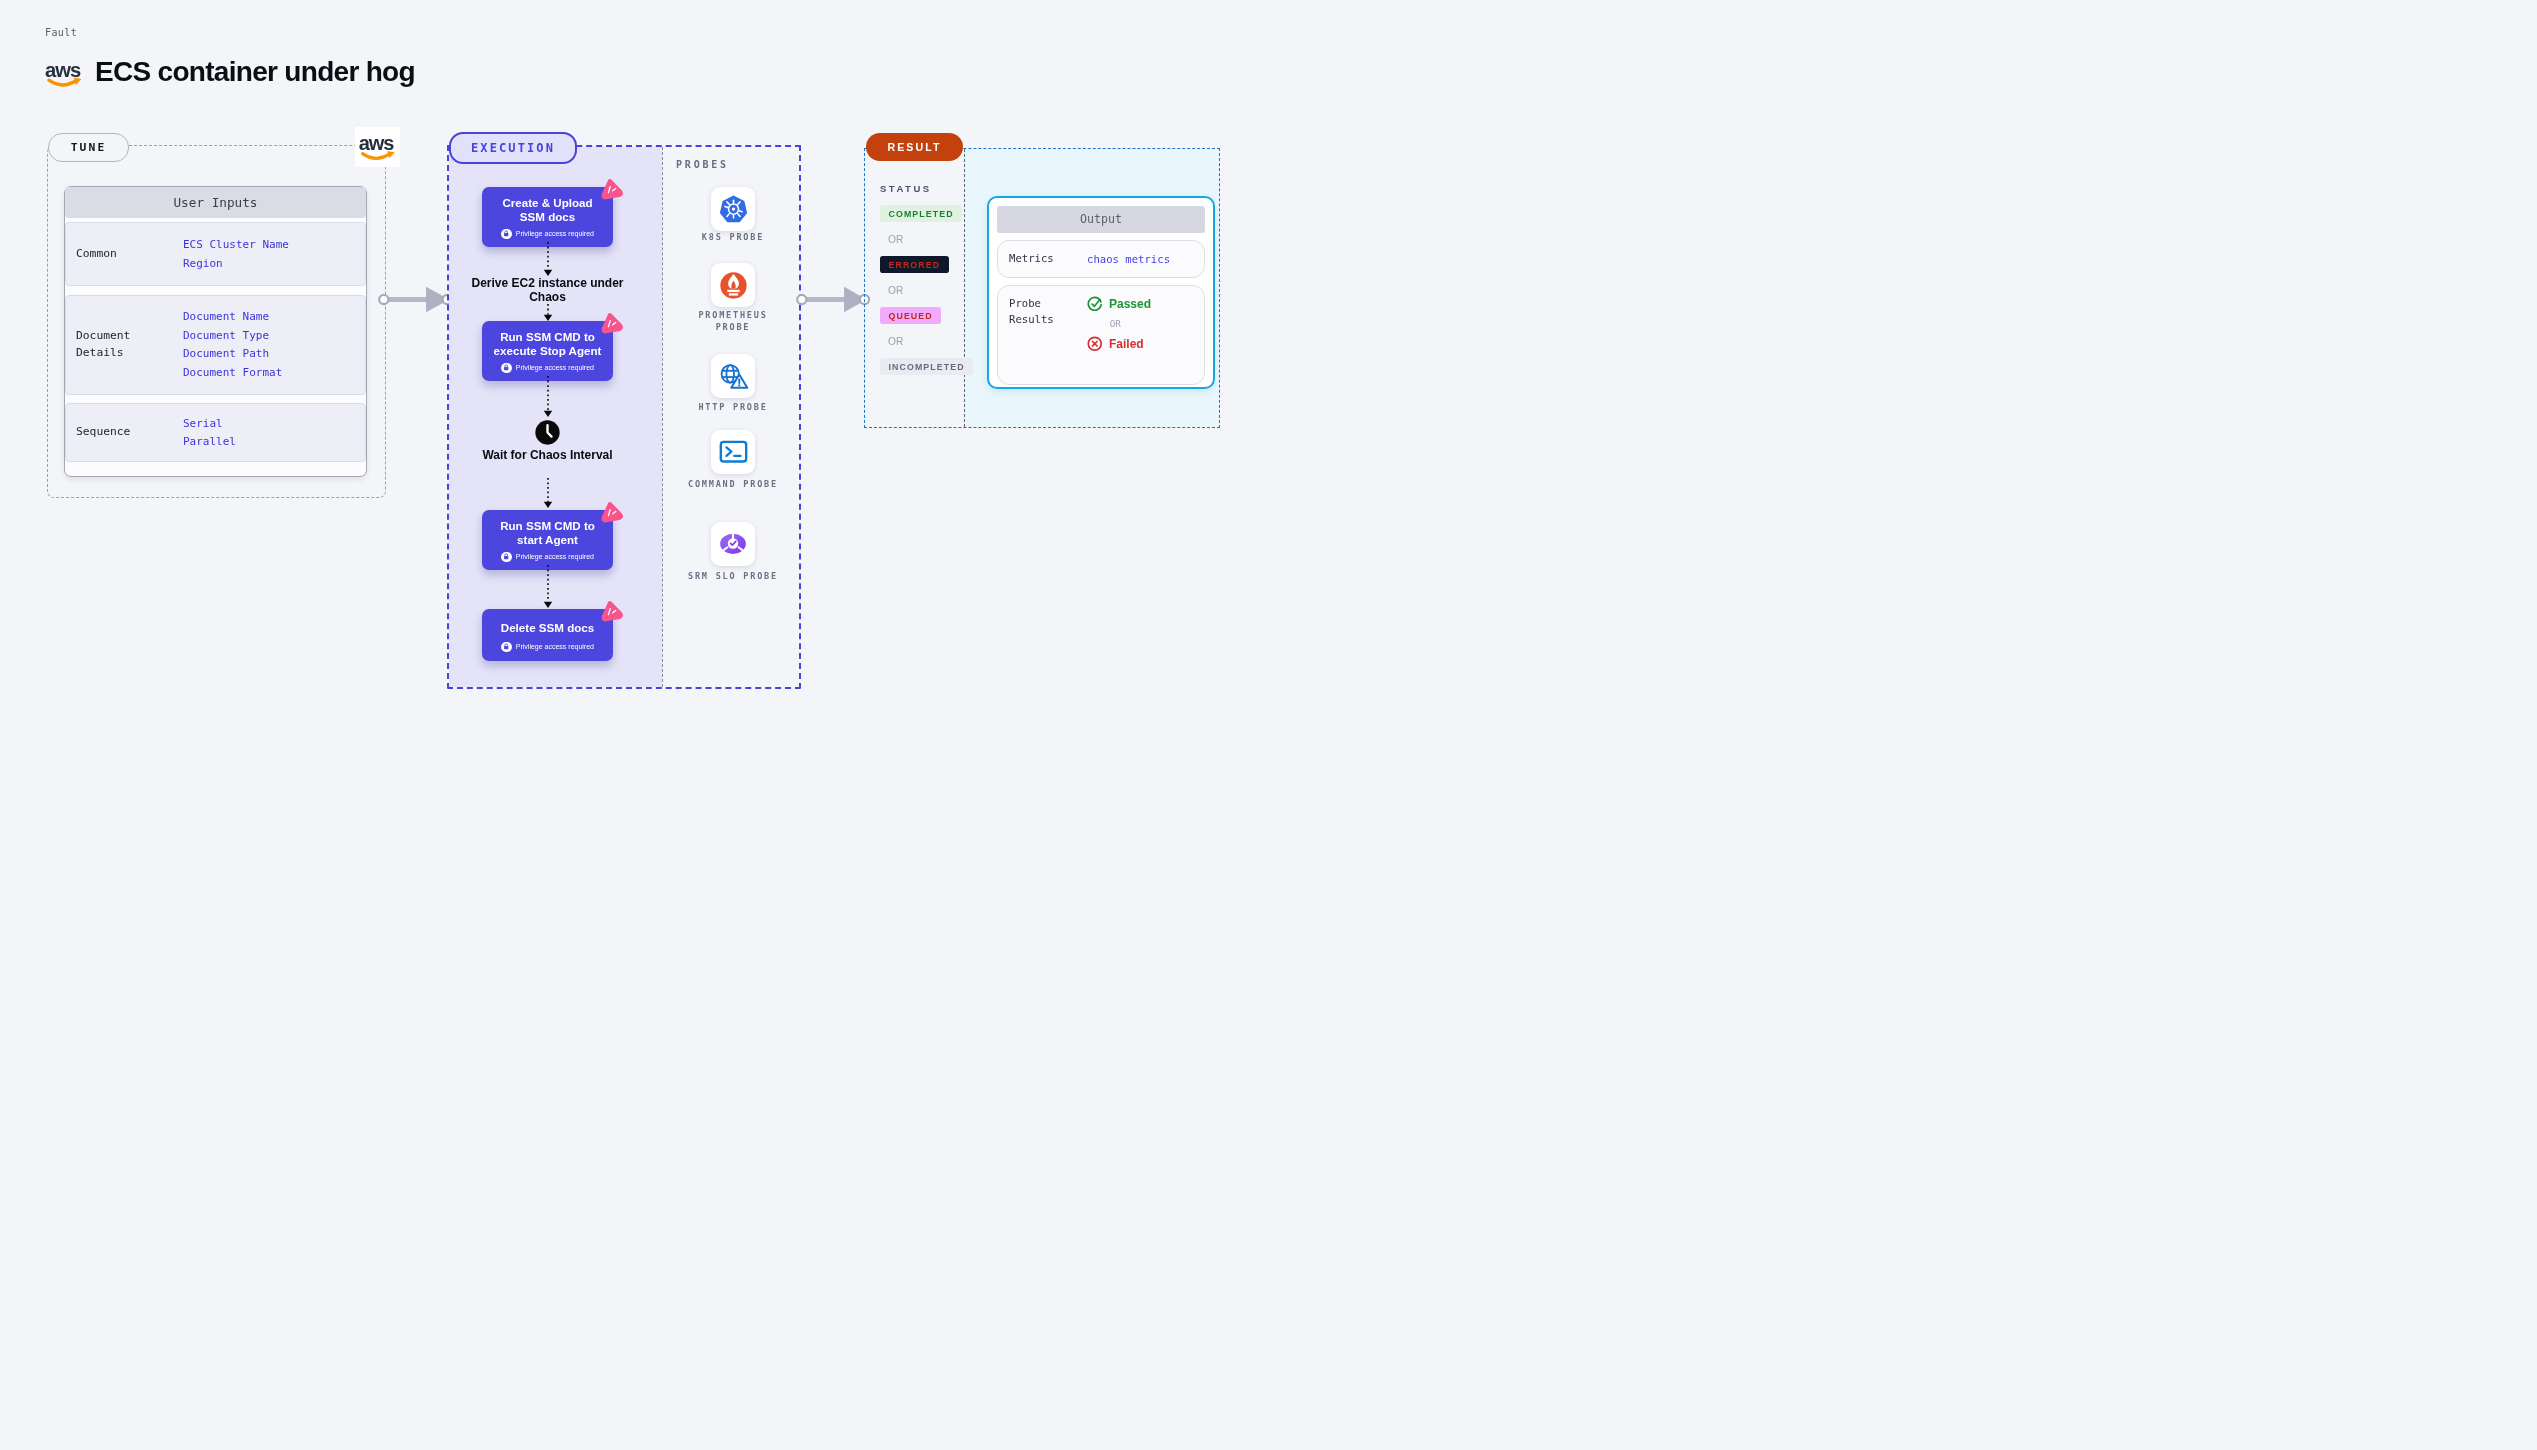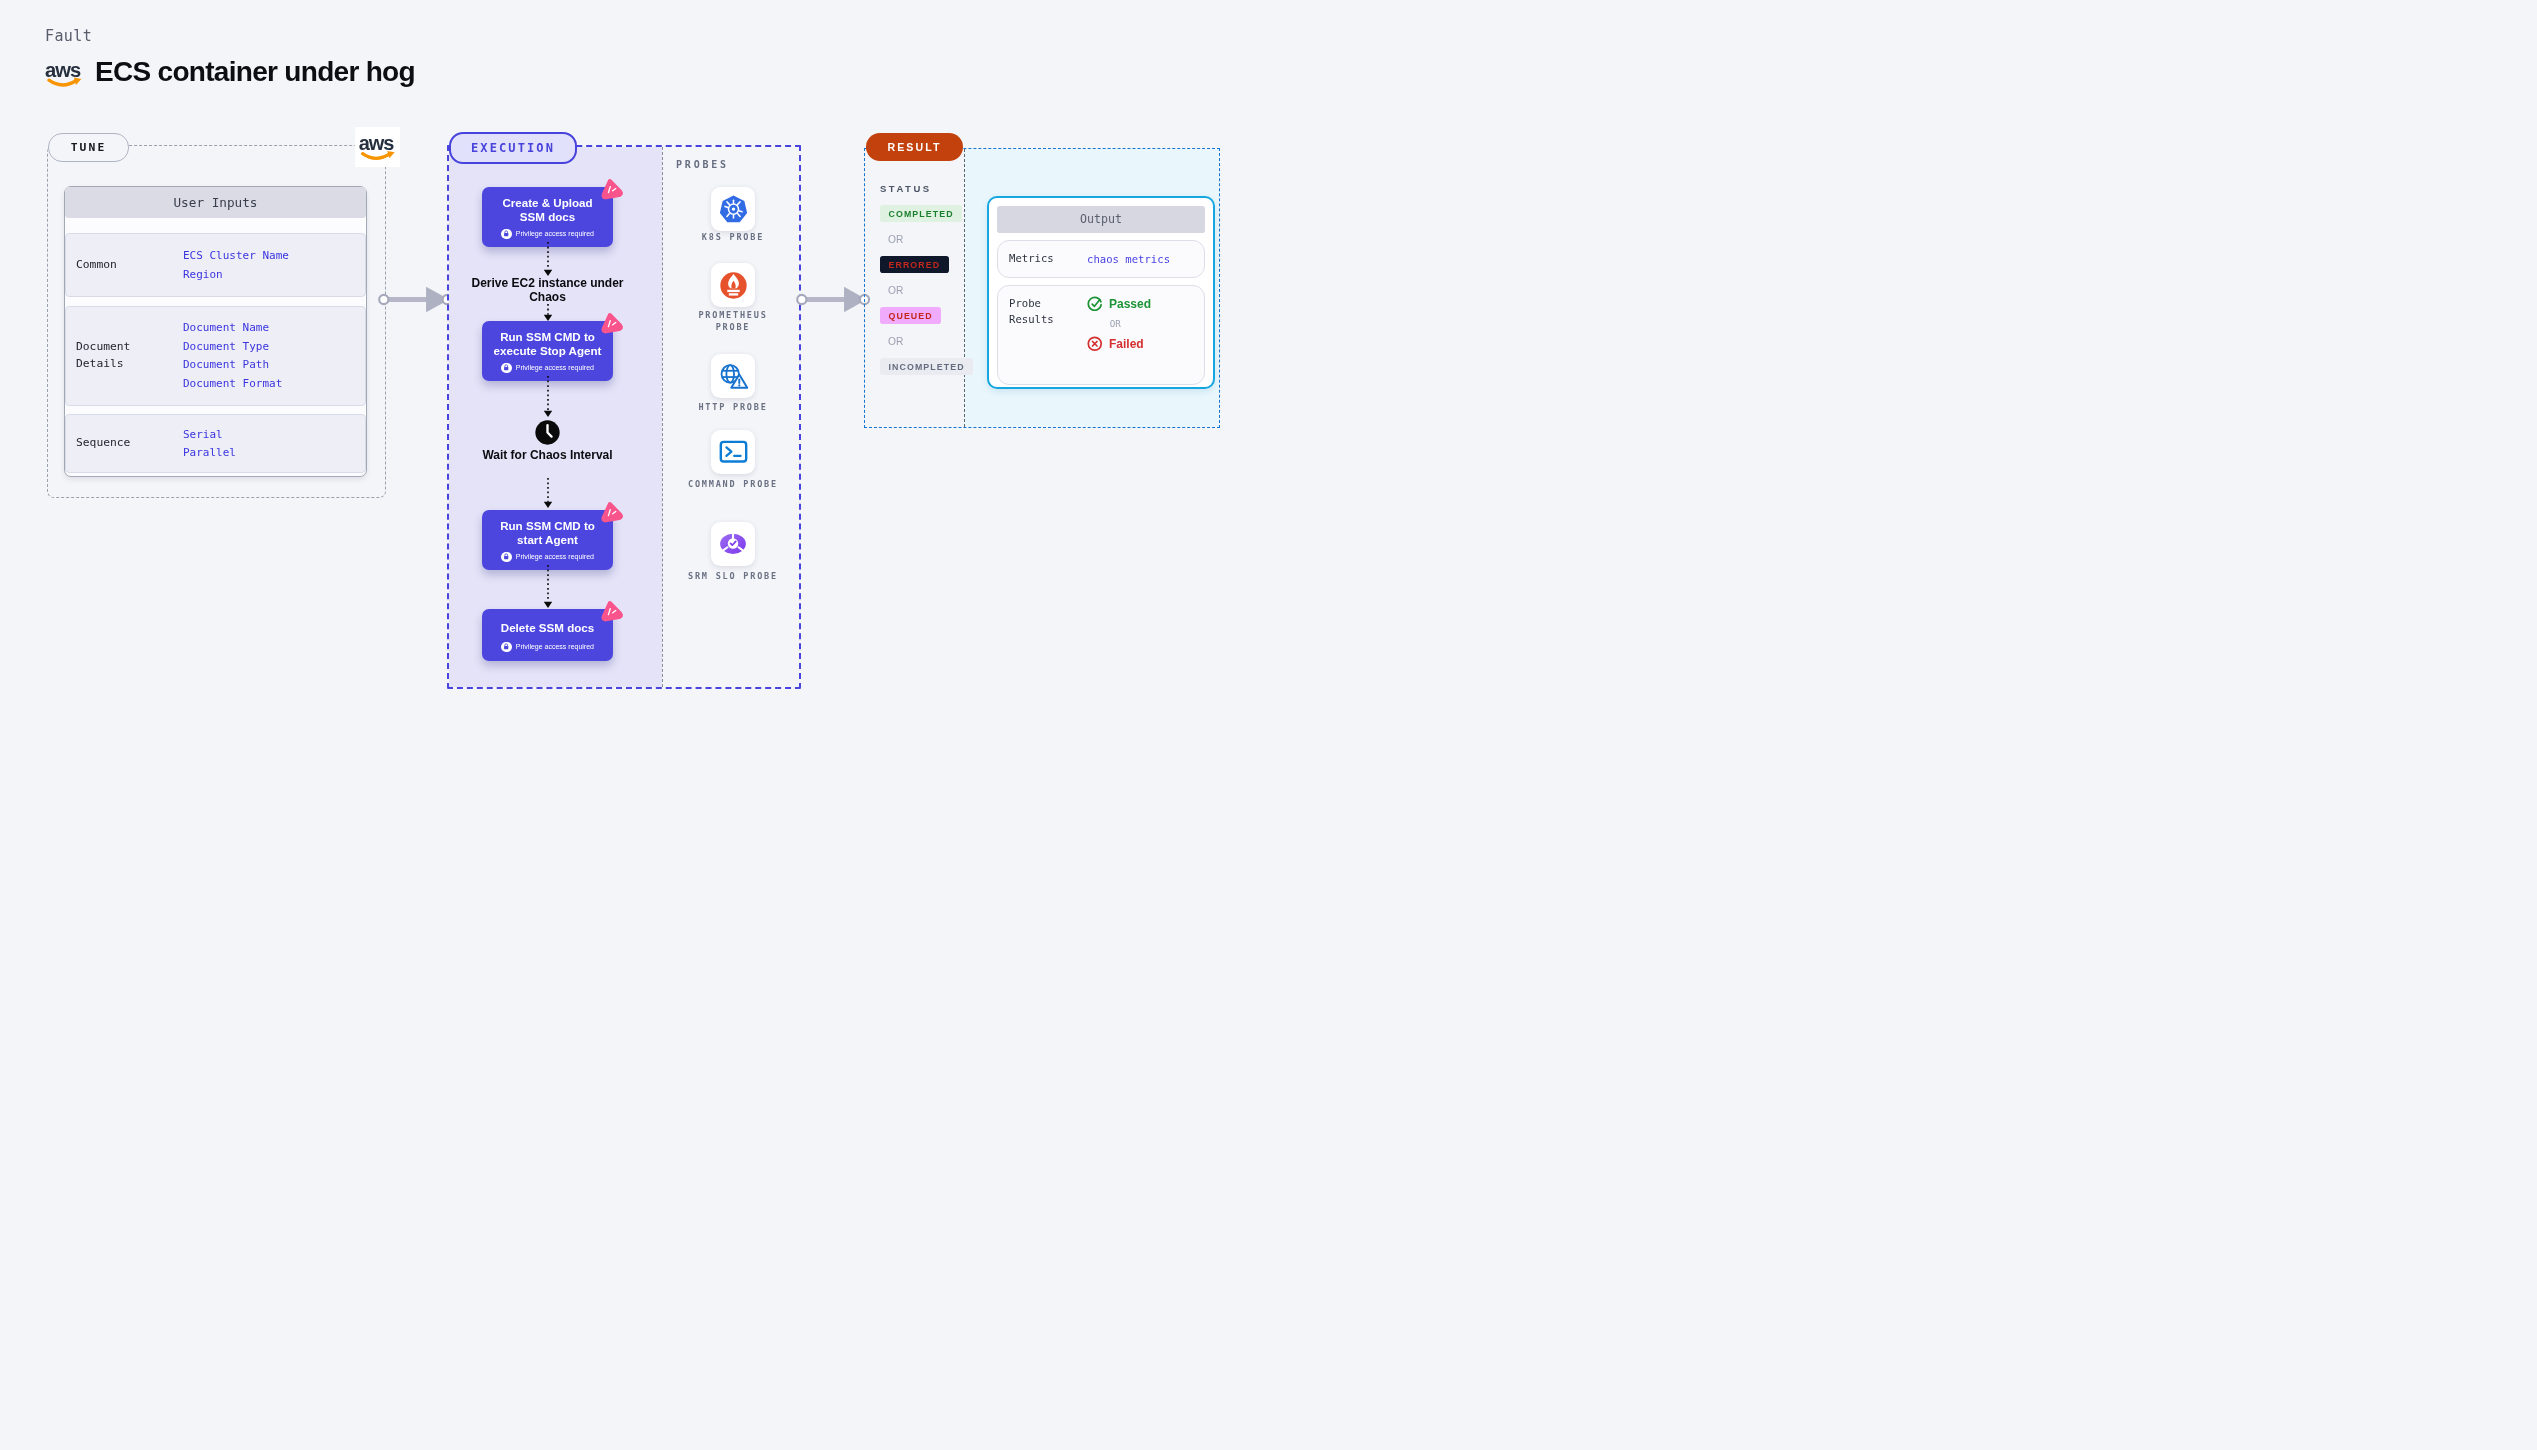--- a/index.html
+++ b/index.html
@@ -2,21 +2,21 @@
 <html style="font-size:11.3px"><head>
 <meta charset="utf-8">
 <style>
   html,body{margin:0;padding:0;background:#F4F5F9;}
   .canvas{position:relative;width:1269px;height:725px;background:#F4F5F9;
           font-family:"Liberation Sans",sans-serif;overflow:hidden;}
   .abs{position:absolute;}
   .mono{font-family:"DejaVu Sans Mono",monospace;}
 
   
-  .kicker{left:45px;top:27px;font-size:15px;color:#575D6B;letter-spacing:0.4px;}
+  .kicker{left:45px;top:27px;font-size:10px;color:#575D6B;letter-spacing:0.4px;}
   .title-row{left:44px;top:58px;display:flex;align-items:flex-end;gap:10px;}
   .page-title{font-size:28px;font-weight:bold;color:#0C0E14;letter-spacing:-0.7px;line-height:1;}
   .aws-logo-sm{width:41px;height:31px;margin-bottom:-2.8px;}
 
   
   .pill{display:flex;align-items:center;justify-content:center;border-radius:14px;
         font-weight:bold;letter-spacing:2.1px;}
   .pill-tune{left:48px;top:133px;width:79px;height:27px;background:#F4F5F9;
         border:1.8px solid #B0B5C4;color:#15181E;font-size:11.3px;
         font-family:"DejaVu Sans Mono",monospace;z-index:5;}
@@ -30,21 +30,21 @@
   .tune-box{left:47px;top:145px;width:337px;height:351px;
         border:1.8px dashed #9AA0AC;border-radius:7px;}
   .aws-corner{left:355px;top:127px;width:45px;height:40px;background:#FFFFFF;
         display:flex;align-items:center;justify-content:center;z-index:6;}
   .aws-logo-md{width:40px;height:32px;}
   .ui-card{left:64px;top:186px;width:303px;height:291px;background:#FCFCFE;
         border:1.8px solid #A2A8B4;border-radius:7px;box-sizing:border-box;
         padding:0;box-shadow:0 2.1px 5.6px rgba(60,70,100,.10);}
   .ui-head{height:31px;background:#DBDBE5;border-radius:3.5px;display:flex;
         align-items:center;justify-content:center;font-size:12.7px;color:#3A404E;}
-  .ui-rows{display:flex;flex-direction:column;gap:8.5px;margin-top:15px;}
+  .ui-rows{display:flex;flex-direction:column;gap:8.5px;margin-top:4px;}
   .ui-row{background:#EEEFF6;border:1.1px solid #D8DAE8;border-radius:4.2px;
         display:flex;padding:7px 10px;box-sizing:border-box;}
   .ui-row-label{width:107px;font-size:11.3px;color:#23262E;align-self:center;line-height:1.45;}
   .ui-row-links{display:flex;flex-direction:column;justify-content:center;gap:5.6px;}
   .ui-link{font-size:11px;color:#3B34DF;}
   .row-common{height:64px;} .row-doc{height:100px;} .row-seq{height:59px;}
 
   
   .exec-box{left:447px;top:145px;width:354px;height:544px;
         border:2.1px dashed #4843DB;border-radius:1.4px;box-sizing:border-box;}

